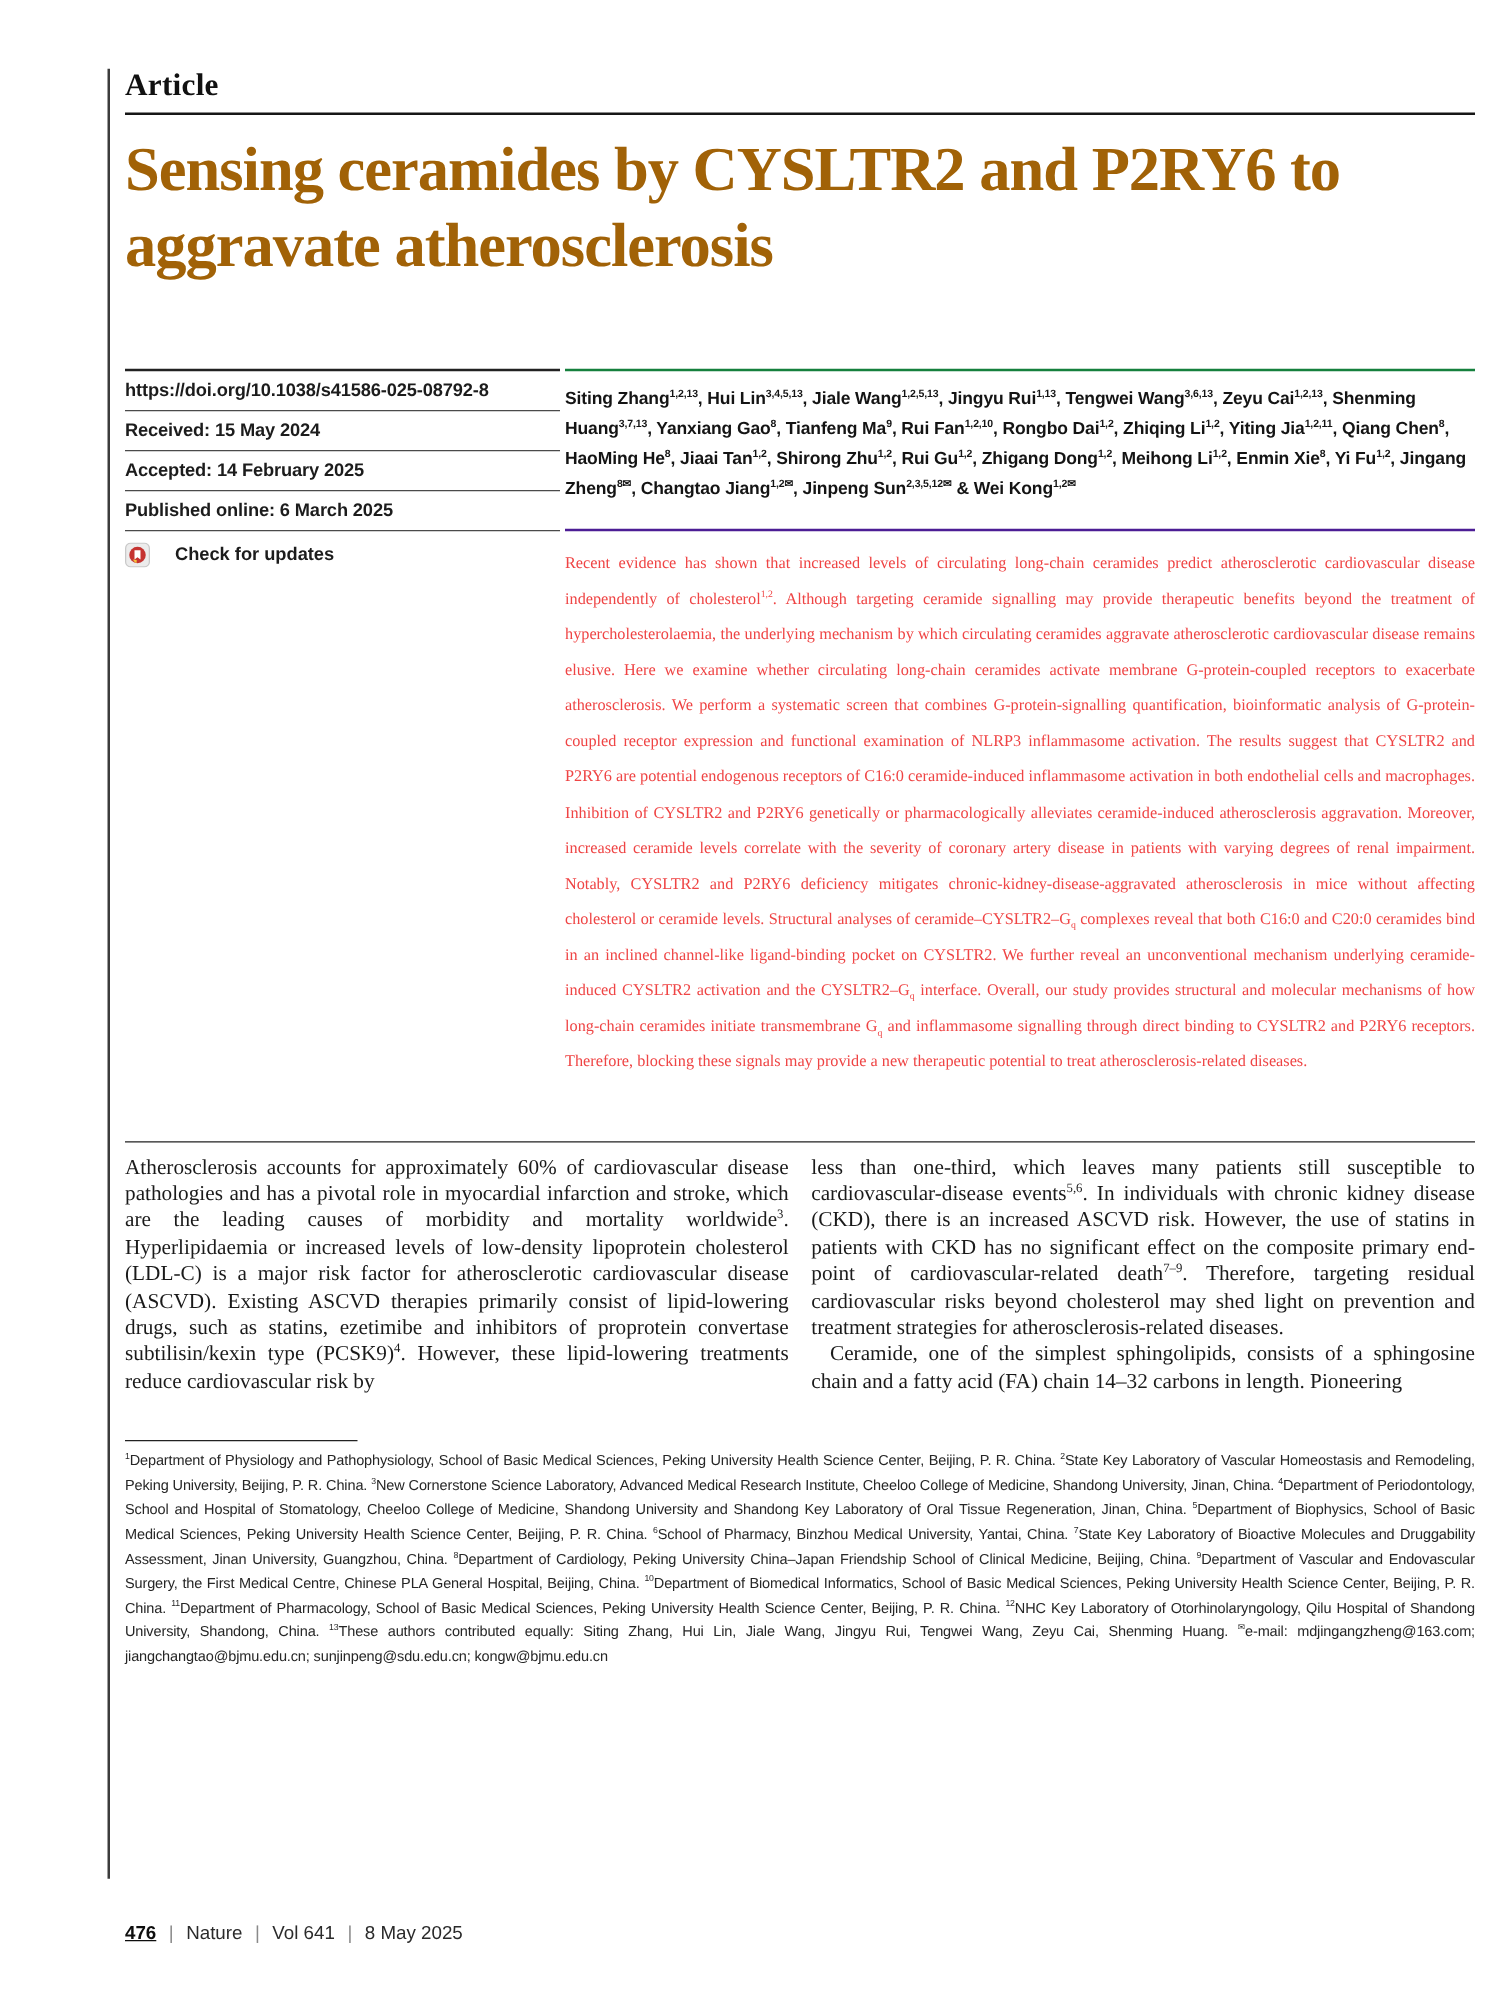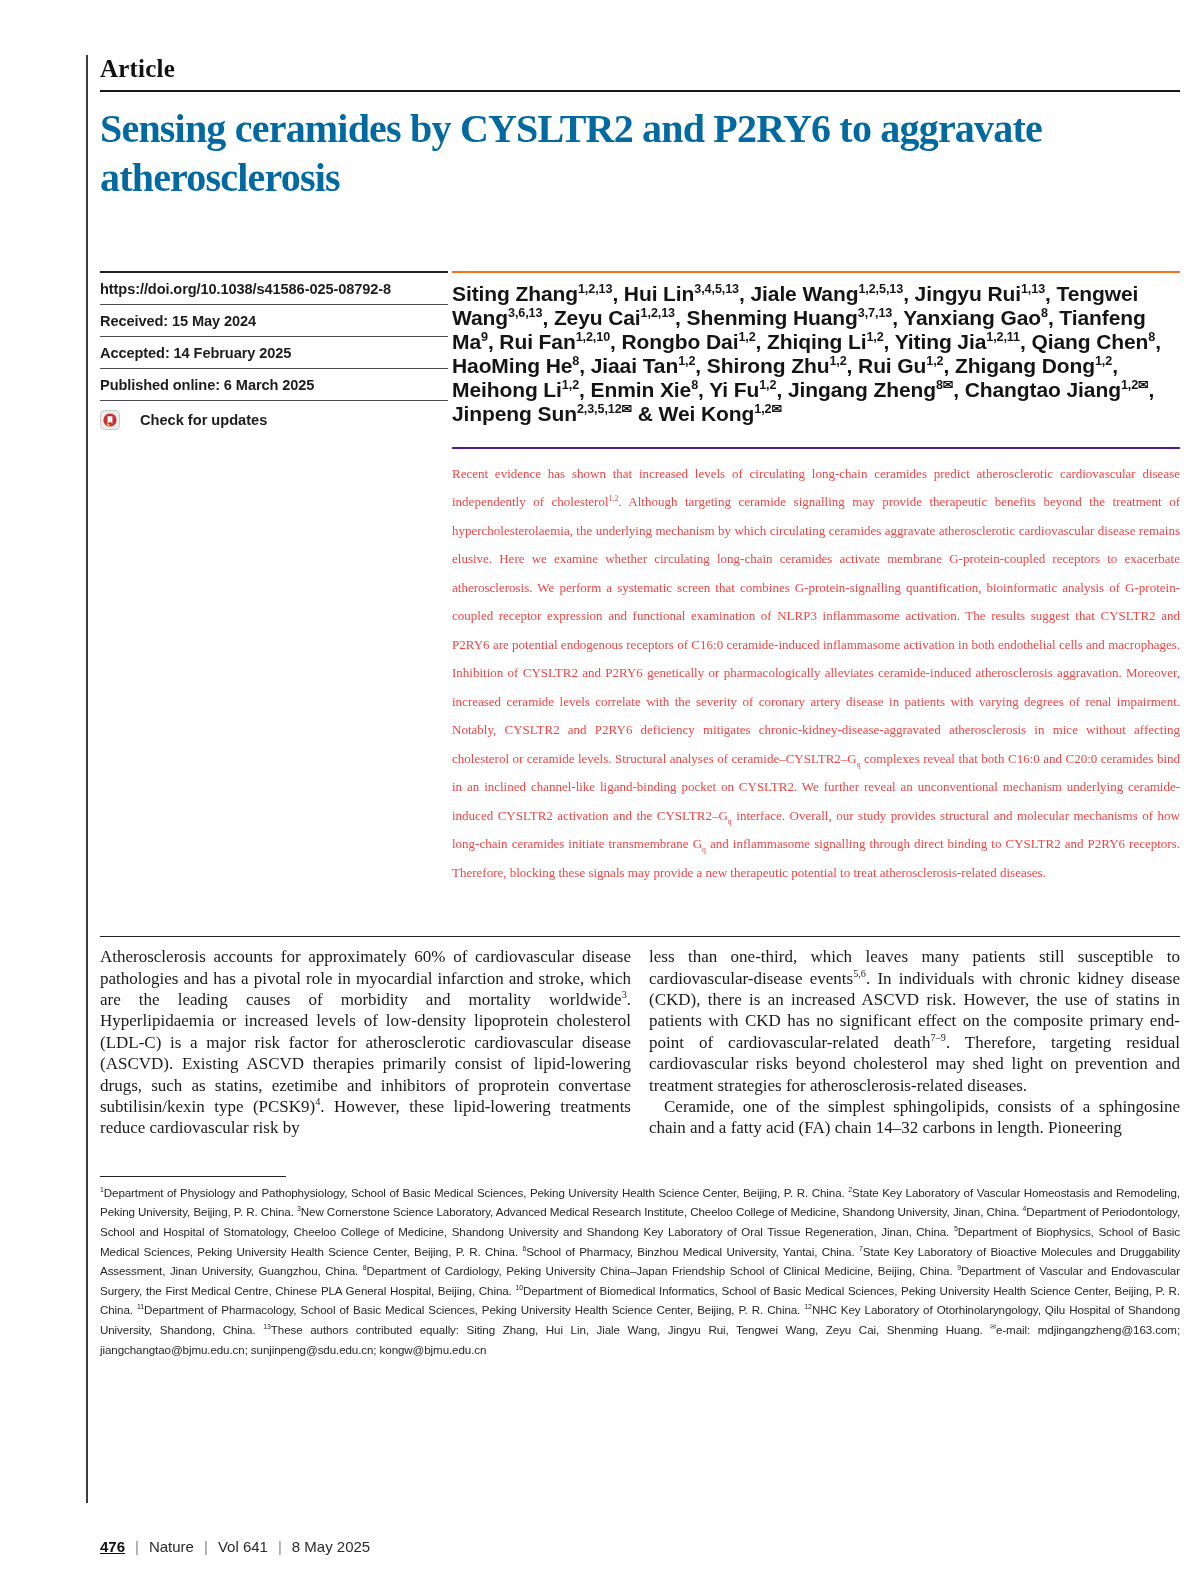--- a/index.html
+++ b/index.html
@@ -31,24 +31,24 @@
     letter-spacing: 0.2px;
   }
   .kicker-rule {
     border: none;
     border-top: 2px solid #161616;
     margin: 7px 0 0 0;
   }
   .title {
     margin: 13px 0 0 0;
     font-weight: 700;
-    font-size: 40px;
+    font-size: 50px;
     line-height: 1.22;
     letter-spacing: -0.8px;
-    color: #0369a1;
+    color: #a16207;
   }
   
   .meta-section { display: flex; margin-top: 68px; }
   .meta-box {
     flex: none;
     width: 348px;
     font-family: "Liberation Sans", sans-serif;
     font-size: 14.6px;
     font-weight: 700;
     color: #1c1c1c;
@@ -62,25 +62,25 @@
   .check-row {
     padding: 9px 0;
     display: flex;
     align-items: center;
     gap: 20px;
     cursor: pointer;
   }
   .check-icon { width: 20px; height: 20px; flex: none; }
   .right-col { flex: 1; margin-left: 4px; min-width: 0; }
   .authors {
-    border-top: 2px solid #f97316;
+    border-top: 2px solid #15803d;
     padding-top: 9px;
     font-family: "Liberation Sans", sans-serif;
     font-weight: 700;
-    font-size: 21px;
+    font-size: 14px;
     line-height: 24px;
     color: #141414;
     letter-spacing: -0.1px;
   }
   .abstract {
     border-top: 2px solid #4c1d95;
     margin-top: 21px;
     padding-top: 11px;
     font-size: 13px;
     line-height: 28.5px;

